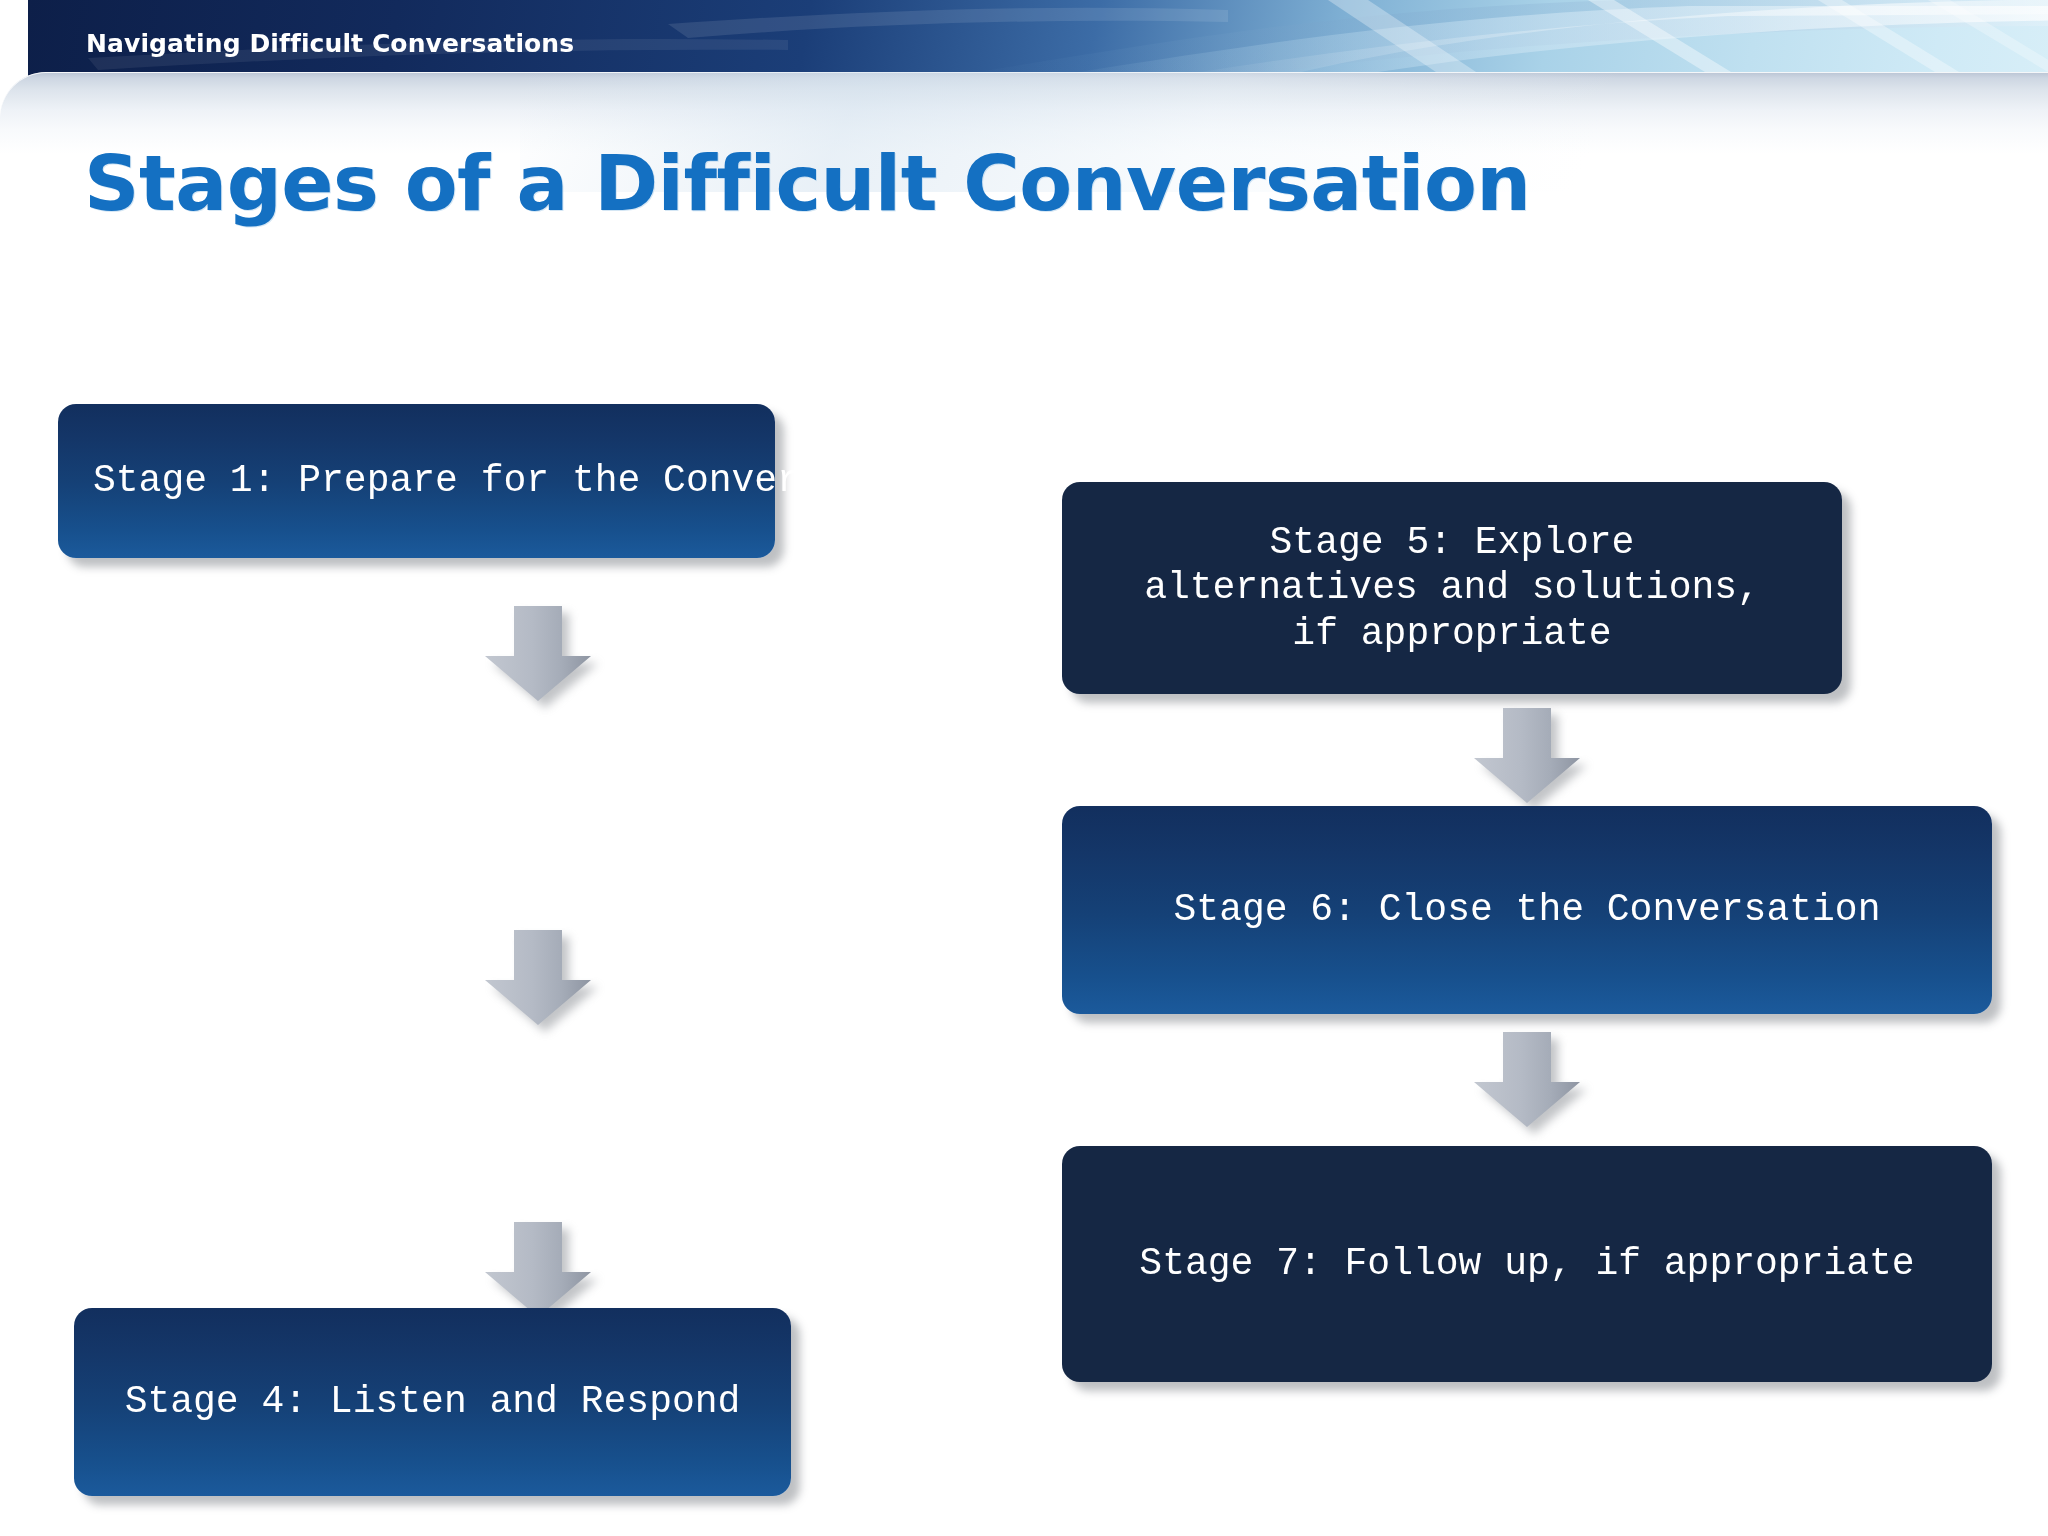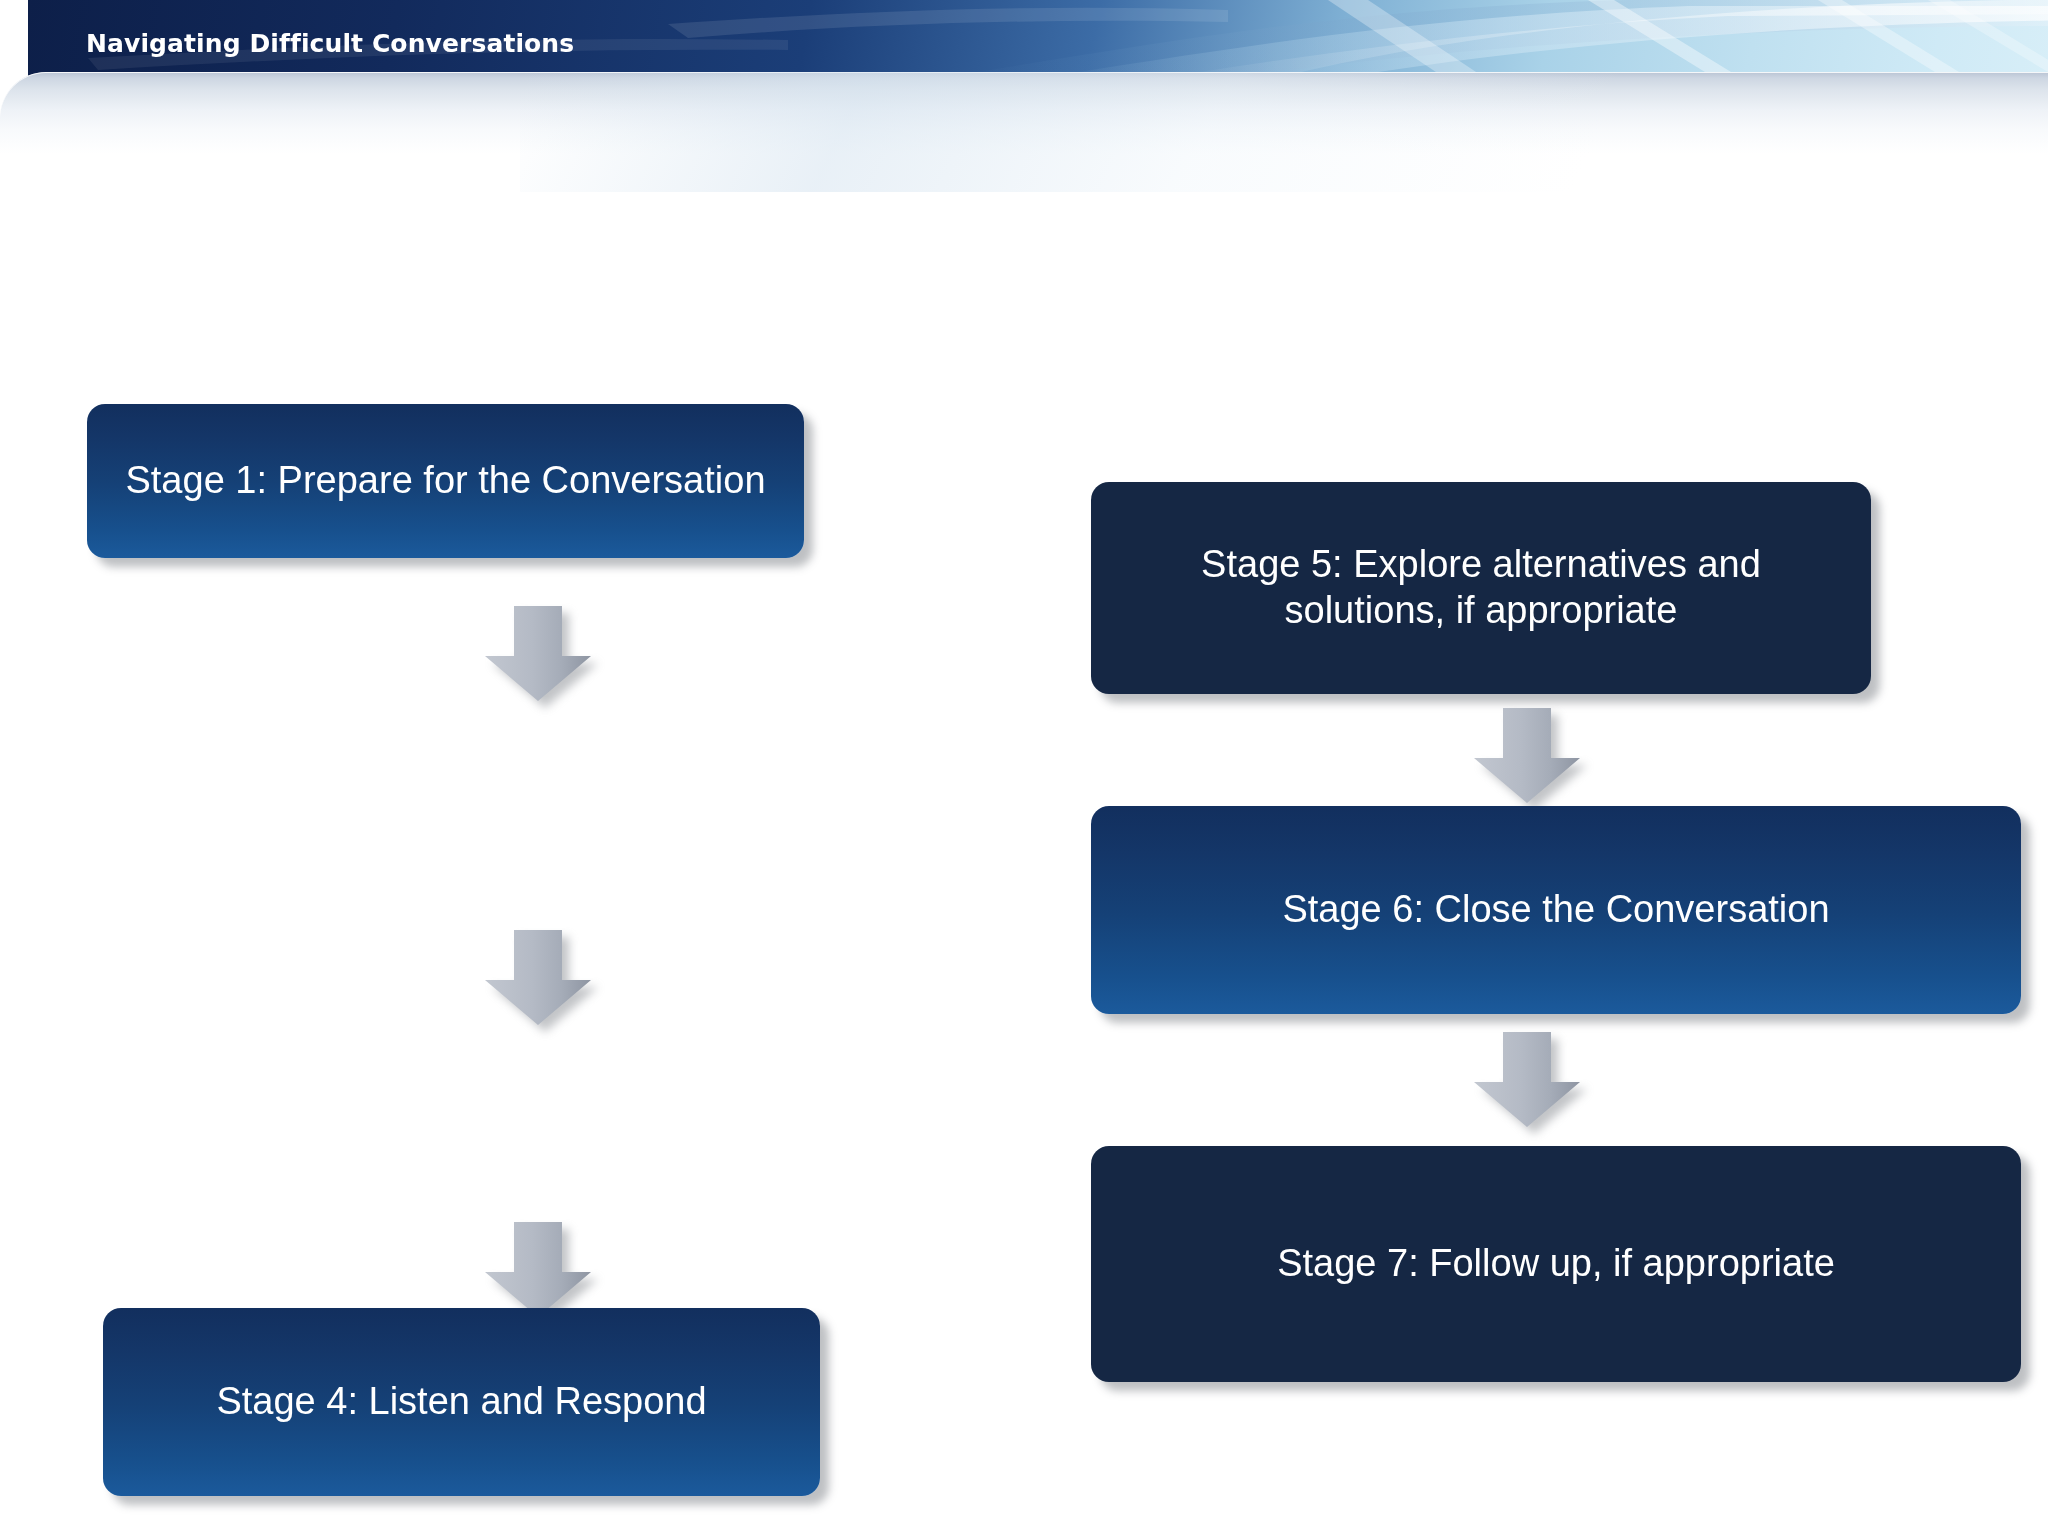--- a/index.html
+++ b/index.html
@@ -114,23 +114,22 @@
     position: absolute;
     border-radius: 18px;
     box-sizing: border-box;
     display: flex;
     align-items: center;
     justify-content: center;
     text-align: center;
     color: #ffffff;
     font-size: 38px;
     line-height: 1.20;
-    font-family: Liberation Sans, sans-serif;
+    font-family: Liberation Mono, monospace;
     padding: 6px 35px;
-    margin-left: 29px;
   }
   .stage-box.grad {
     background: linear-gradient(to bottom,
         #122f5e 0%,
         #143668 22%,
         #154177 52%,
         #17508d 82%,
         #1b5a9c 100%);
     box-shadow: 9px 9px 9px rgba(120,124,130,0.48);
   }
@@ -189,20 +188,21 @@
       <path d="M60,58 C300,44 520,36 760,40 L760,50 C520,48 300,56 70,70 Z" fill="#ffffff" opacity="0.07"></path>
     </svg>
 
     <div id="header-title">Navigating Difficult Conversations</div>
   </div>
 
   <div id="body-panel">
     <div id="body-panel-sheen"></div>
   </div>
 
+  <div id="main-title">Stages of a Difficult Conversation</div>
 
   <div class="stage-box grad" style="left:58px; top:404px; width:717px; height:154px;">
     <span class="box-label nowrapline">Stage 1: Prepare for the Conversation</span>
   </div>
 
   <svg class="down-arrow" style="left:483px; top:606px;" width="110" height="96" viewBox="0 0 110 96">
     <defs>
       <linearGradient id="ag1" x1="0" y1="0" x2="1" y2="0">
         <stop offset="0" stop-color="#c2c7d0"></stop>
         <stop offset="0.45" stop-color="#b4bac5"></stop>

